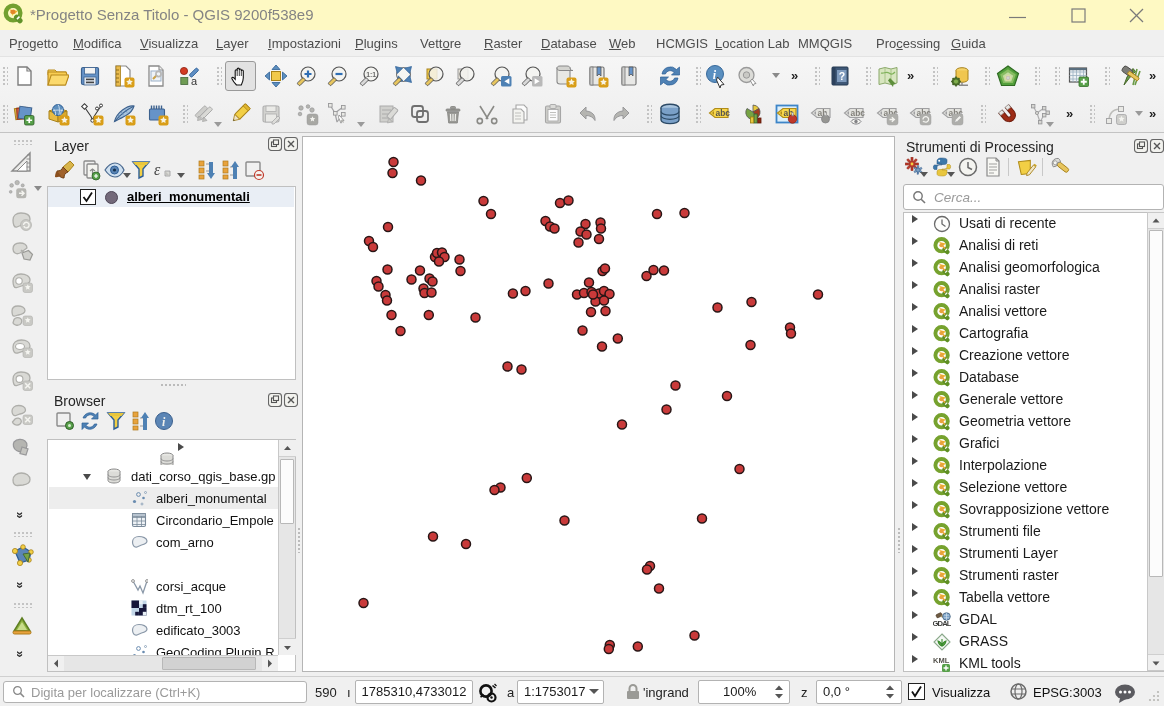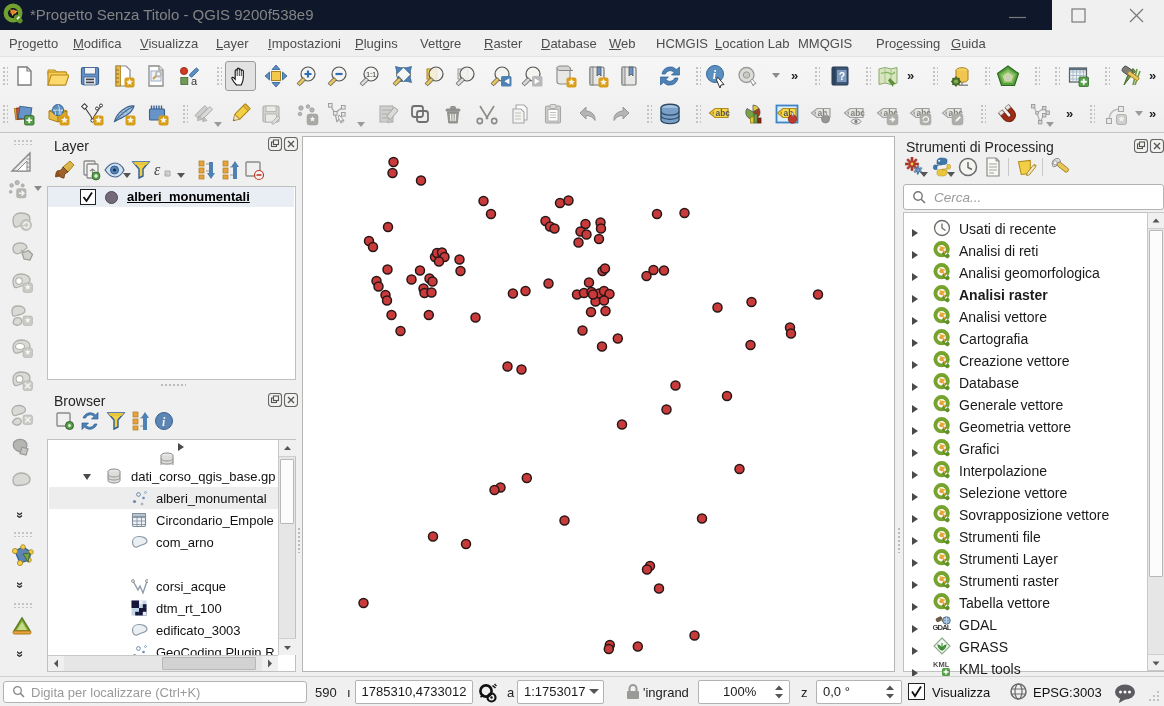--- a/index.html
+++ b/index.html
@@ -1,40 +1,40 @@
 <!DOCTYPE html>
 <html><head>
 <meta charset="utf-8">
 <style>
 *{margin:0;padding:0;box-sizing:border-box}
 html,body{width:1164px;height:706px;overflow:hidden}
 body{font-family:"Liberation Sans",sans-serif;background:#f0f0f0;position:relative}
 .abs{position:absolute}
-#titlebar{position:absolute;left:0;top:0;width:1052px;height:30px;background:#0f172a}
+#titlebar{position:absolute;left:0;top:0;width:1164px;height:30px;background:#fef9c3}
 #title{position:absolute;left:30px;top:6px;font-size:15px;color:#848484}
 #menubar{position:absolute;left:0;top:30px;width:1164px;height:27px;background:#f0f0f0;border-bottom:1px solid #e3e3e3}
 .mi{position:absolute;top:6px;font-size:13px;color:#4d4d4d;white-space:pre}
 .mi u{text-decoration:underline}
 #tbars{position:absolute;left:0;top:57px;width:1164px;height:76px;background:linear-gradient(#f6f6f6,#eeeeee);border-bottom:1px solid #c3c3c3}
 .grip{position:absolute;width:7px;height:22px;background-image:radial-gradient(#c3c3c3 1px,transparent 1.2px);background-size:4px 4px;background-position:1px 1px}
 .chev{position:absolute;font-size:13px;font-weight:bold;color:#222}
 .caret{position:absolute;width:0;height:0;border-left:4px solid transparent;border-right:4px solid transparent;border-top:5px solid #8a8a8a}
 #mainarea{position:absolute;left:0;top:133px;width:1164px;height:543px;background:#f0f0f0}
 #canvas{position:absolute;left:302px;top:3px;width:593px;height:536px;background:#ffffff;border:1px solid #b5b5b5}
 
 #lstrip{position:absolute;left:0;top:0;width:46px;height:543px}
 
 .panel-title{font-size:14px;color:#252525}
 #layerpanel{position:absolute;left:46px;top:0;width:250px;height:252px}
 #layerlist{position:absolute;left:1px;top:53px;width:249px;height:194px;background:#fff;border:1px solid #c0c0c0}
 #browserpanel{position:absolute;left:46px;top:256px;width:250px;height:287px}
 #browsertree{position:absolute;left:1px;top:50px;width:249px;height:233px;background:#fff;border:1px solid #c0c0c0}
 #procpanel{position:absolute;left:896px;top:0;width:293px;height:543px}
 #proctree{position:absolute;left:7px;top:79px;width:261px;height:460px;background:#fff;border:1px solid #c0c0c0;border-right:none}
-.trow{position:absolute;left:0;height:22px;width:100%;display:flex;align-items:flex-end;font-size:14px;color:#1a1a1a;white-space:nowrap}
+.trow{position:absolute;left:0;height:22px;width:100%;display:flex;align-items:flex-start;font-size:14px;color:#1a1a1a;white-space:nowrap}
 .tarrow{width:0;height:0;border-top:4.5px solid transparent;border-bottom:4.5px solid transparent;border-left:6px solid #4a4a4a;margin-left:8px;flex:none}
 .ticon{width:18px;height:18px;margin-left:15px;margin-right:8px;flex:none}
 #statusbar{position:absolute;left:0;top:676px;width:1164px;height:30px;background:#f0f0f0;border-top:1px solid #d0d0d0;font-size:13px;color:#222}
 .sbox{position:absolute;background:#fff;border:1px solid #b3b3b3;border-radius:2px;font-size:13px;color:#1a1a1a}
 </style>
 </head>
 <body>
 <div id="titlebar">
   <svg class="abs" style="left:3px;top:3px" width="23" height="23" viewBox="0 0 24 24">
     <circle cx="10.5" cy="10.5" r="7.6" fill="none" stroke="#72a02f" stroke-width="4.6"></circle>
@@ -1016,21 +1016,21 @@
               <circle cx="8.6" cy="8.2" r="6.2" fill="none" stroke="#76a22e" stroke-width="3.9"></circle>
               <rect x="9.6" y="10.8" width="8.2" height="4.4" rx="2.2" transform="rotate(45 12.5 12.5)" fill="#5e8f23"></rect>
               <path d="M12.2 13.6l2-2" stroke="#fff" stroke-width="1.3"></path>
               <path d="M5.4 4.8l7.4 1.6-2.3 2.2z" fill="#f3b229"></path>
               <circle cx="8.4" cy="8.2" r="2.1" fill="#e8a33d"></circle>
               <path d="M9.9 9.4l2.2 2.2" stroke="#e8a33d" stroke-width="1.6"></path>
             </g>
           </svg>
           <span>Analisi geomorfologica</span>
         </div>
-        <div class="trow" style="top: 68px; font-weight: bold;">
+        <div class="trow" style="top: 68px;">
           <span class="tarrow"></span>
           <svg class="ticon" width="18" height="18" viewBox="0 0 18 18">
             <g>
               <circle cx="8.6" cy="8.2" r="6.2" fill="none" stroke="#76a22e" stroke-width="3.9"></circle>
               <rect x="9.6" y="10.8" width="8.2" height="4.4" rx="2.2" transform="rotate(45 12.5 12.5)" fill="#5e8f23"></rect>
               <path d="M12.2 13.6l2-2" stroke="#fff" stroke-width="1.3"></path>
               <path d="M5.4 4.8l7.4 1.6-2.3 2.2z" fill="#f3b229"></path>
               <circle cx="8.4" cy="8.2" r="2.1" fill="#e8a33d"></circle>
               <path d="M9.9 9.4l2.2 2.2" stroke="#e8a33d" stroke-width="1.6"></path>
             </g>

